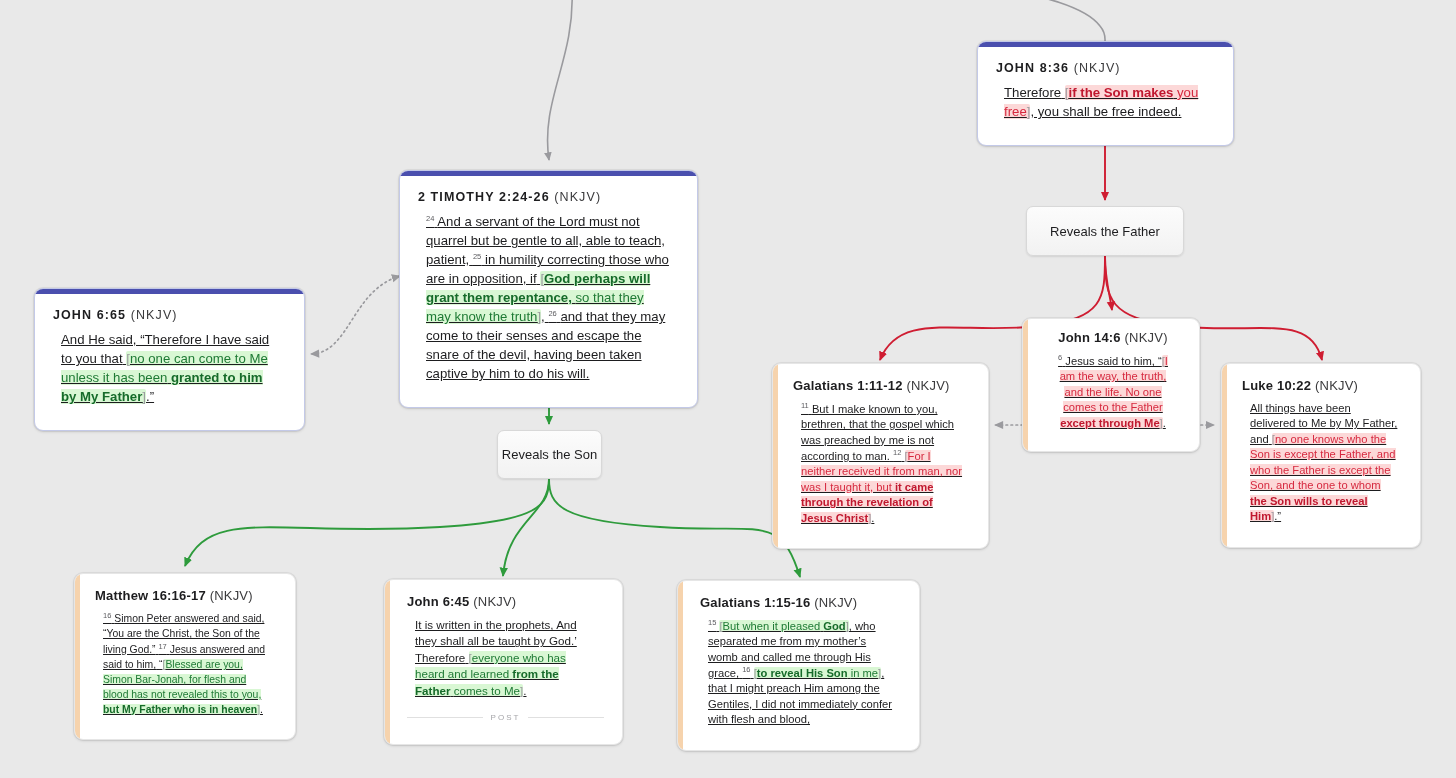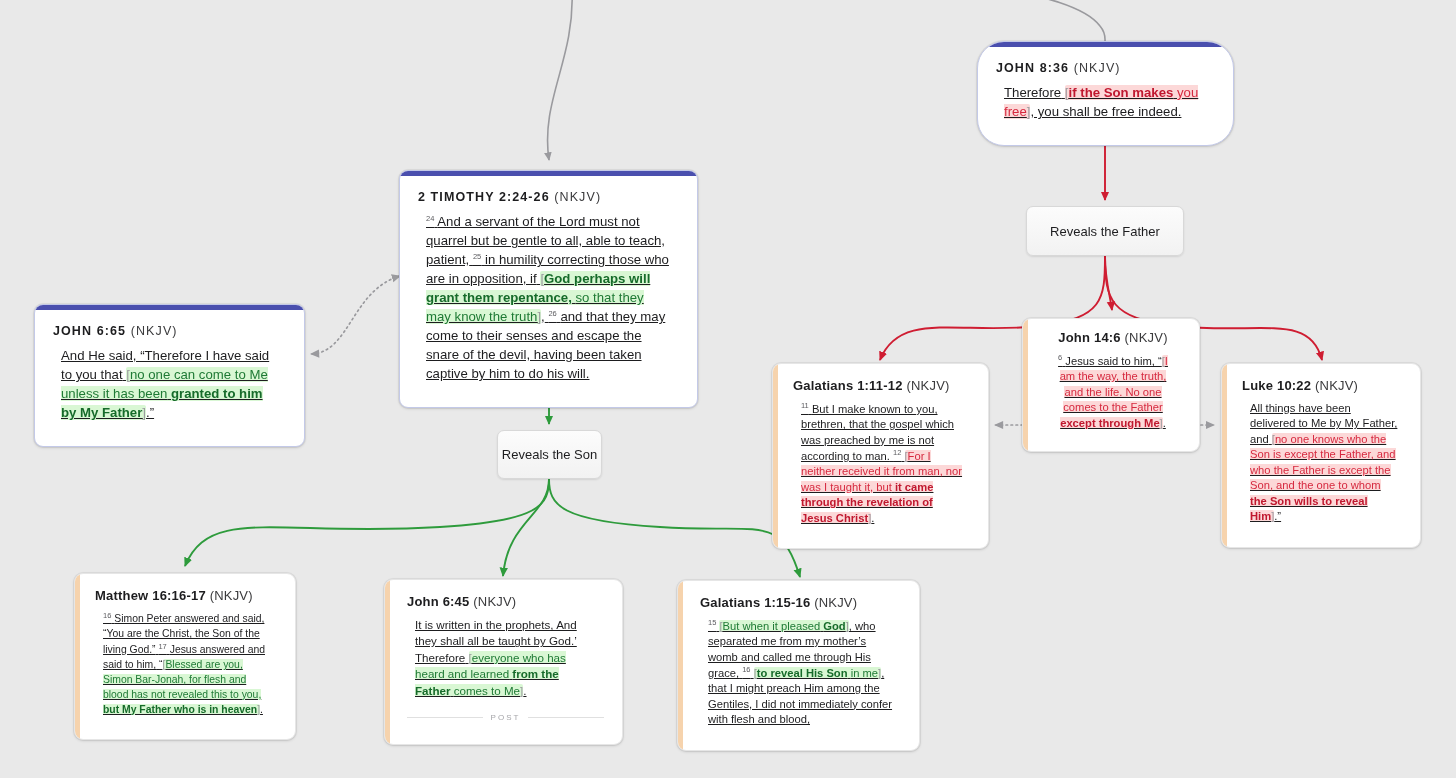--- a/index.html
+++ b/index.html
@@ -120,41 +120,41 @@
 
     <path d="M549,479 C549,515 508,520 503,576" fill="none" stroke="#2e9b3c" stroke-width="1.9" marker-end="url(#ar-green)"></path>
 
     <path d="M549,479 C549,505 560,521 660,527 C760,534 780,512 800,577" fill="none" stroke="#2e9b3c" stroke-width="1.9" marker-end="url(#ar-green)"></path>
 
     <path d="M312,354 C350,352 352,290 400,276" fill="none" stroke="#9a9a9e" stroke-width="1.7" stroke-dasharray="1.6 3.4" stroke-linecap="round" marker-end="url(#ar-gray)" marker-start="url(#ar-gray-s)"></path>
 
     <path d="M996,425 L1214,425" fill="none" stroke="#9a9a9e" stroke-width="1.7" stroke-dasharray="1.6 3.4" stroke-linecap="round" marker-end="url(#ar-gray)" marker-start="url(#ar-gray-s)"></path>
   </svg>
 
-  <div class="card topbar" style="left:977px; top:41px; width:257px;border-radius:27px;">
+  <div class="card topbar" style="left:977px; top:41px; width:257px;">
     <div class="inner">
       <div class="ref caps">
         <span>JOHN 8:36</span>
         <span class="trans">(NKJV)</span>
       </div>
       <p class="body lg"><span>Therefore</span> <span class="hl-red"><span class="brk">[</span><b>if the Son makes</b> <span>you free</span><span class="brk">]</span></span><span>, you shall be free indeed.</span></p>
     </div>
   </div>
 
   <div class="card topbar" style="left:399px; top:170px; width:299px;">
     <div class="inner">
       <div class="ref caps">
         <span>2 TIMOTHY 2:24-26</span>
         <span class="trans">(NKJV)</span>
       </div>
       <p class="body lg"><sup>24</sup> <span>And a servant of the Lord must not quarrel but be gentle to all, able to teach, patient,</span> <sup>25</sup> <span>in humility correcting those who are in opposition, if</span> <span class="hl-green"><span class="brk">[</span><b>God perhaps will grant them repentance,</b> <span>so that they may know the truth</span><span class="brk">]</span></span><span>,</span> <sup>26</sup> <span>and that they may come to their senses and escape the snare of the devil, having been taken captive by him to do his will.</span></p>
     </div>
   </div>
 
-  <div class="card topbar" style="left:34px; top:304px; width:271px;">
+  <div class="card topbar" style="left:34px; top:288px; width:271px;">
     <div class="inner">
       <div class="ref caps">
         <span>JOHN 6:65</span>
         <span class="trans">(NKJV)</span>
       </div>
       <p class="body lg"><span>And He said, “Therefore I have said to you that</span> <span class="hl-green"><span class="brk">[</span><span>no one can come to Me unless it has been</span> <b>granted to him by My Father</b><span class="brk">]</span></span><span>.”</span></p>
     </div>
   </div>
 
   <div class="card leftaccent" style="left:1022px; top:318px; width:178px;">

